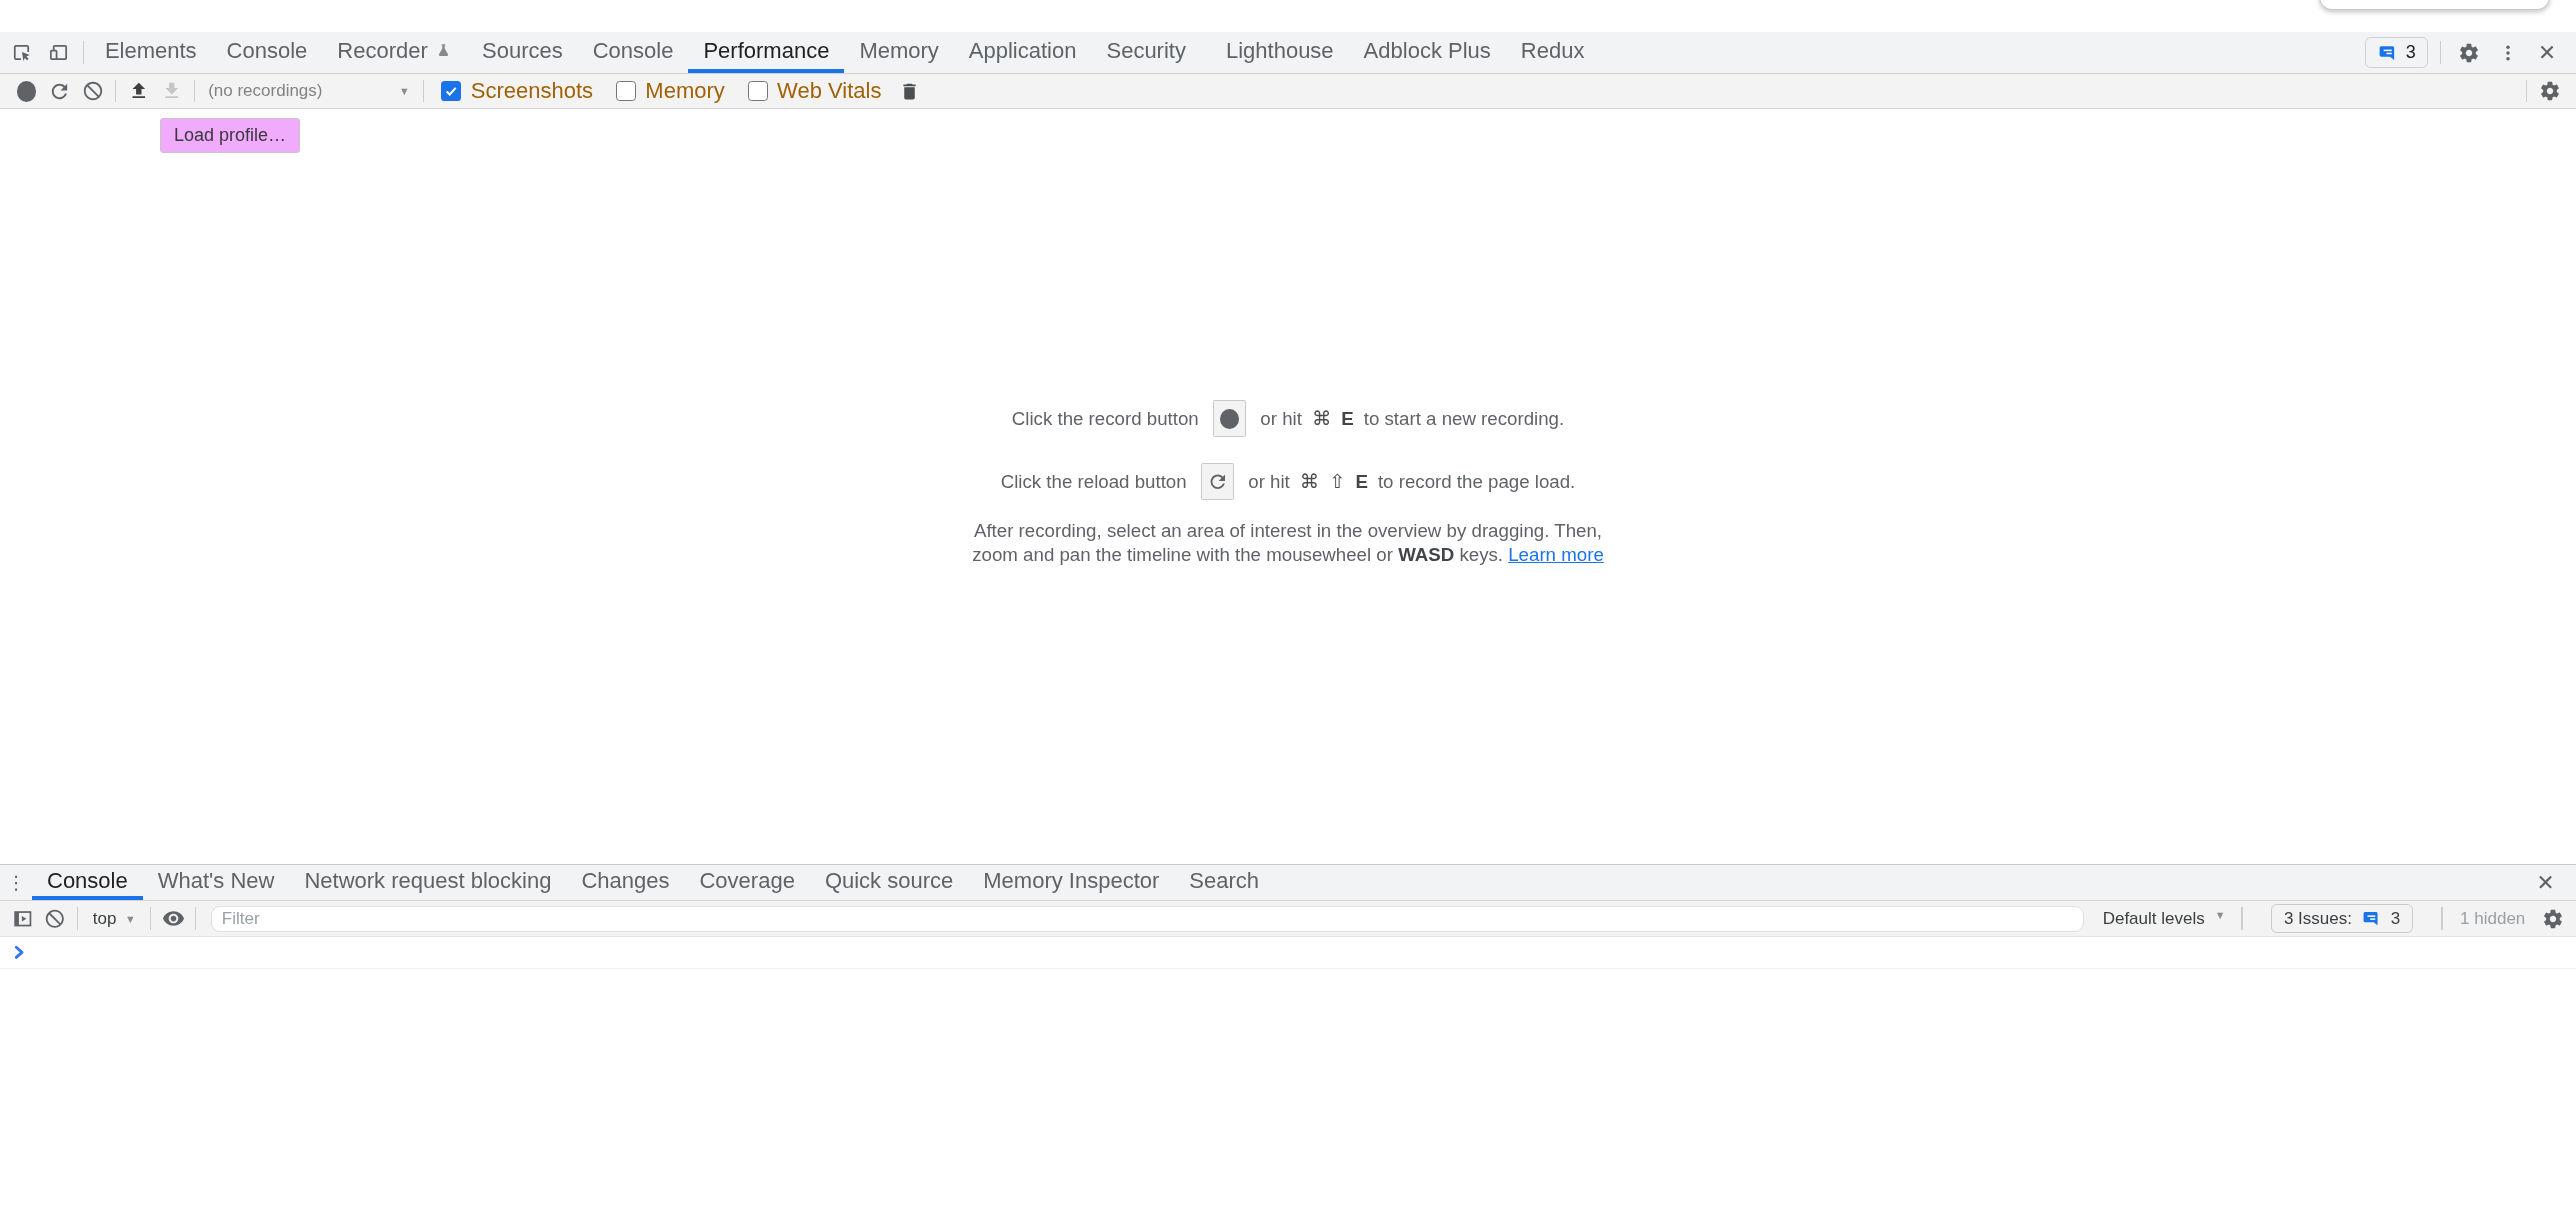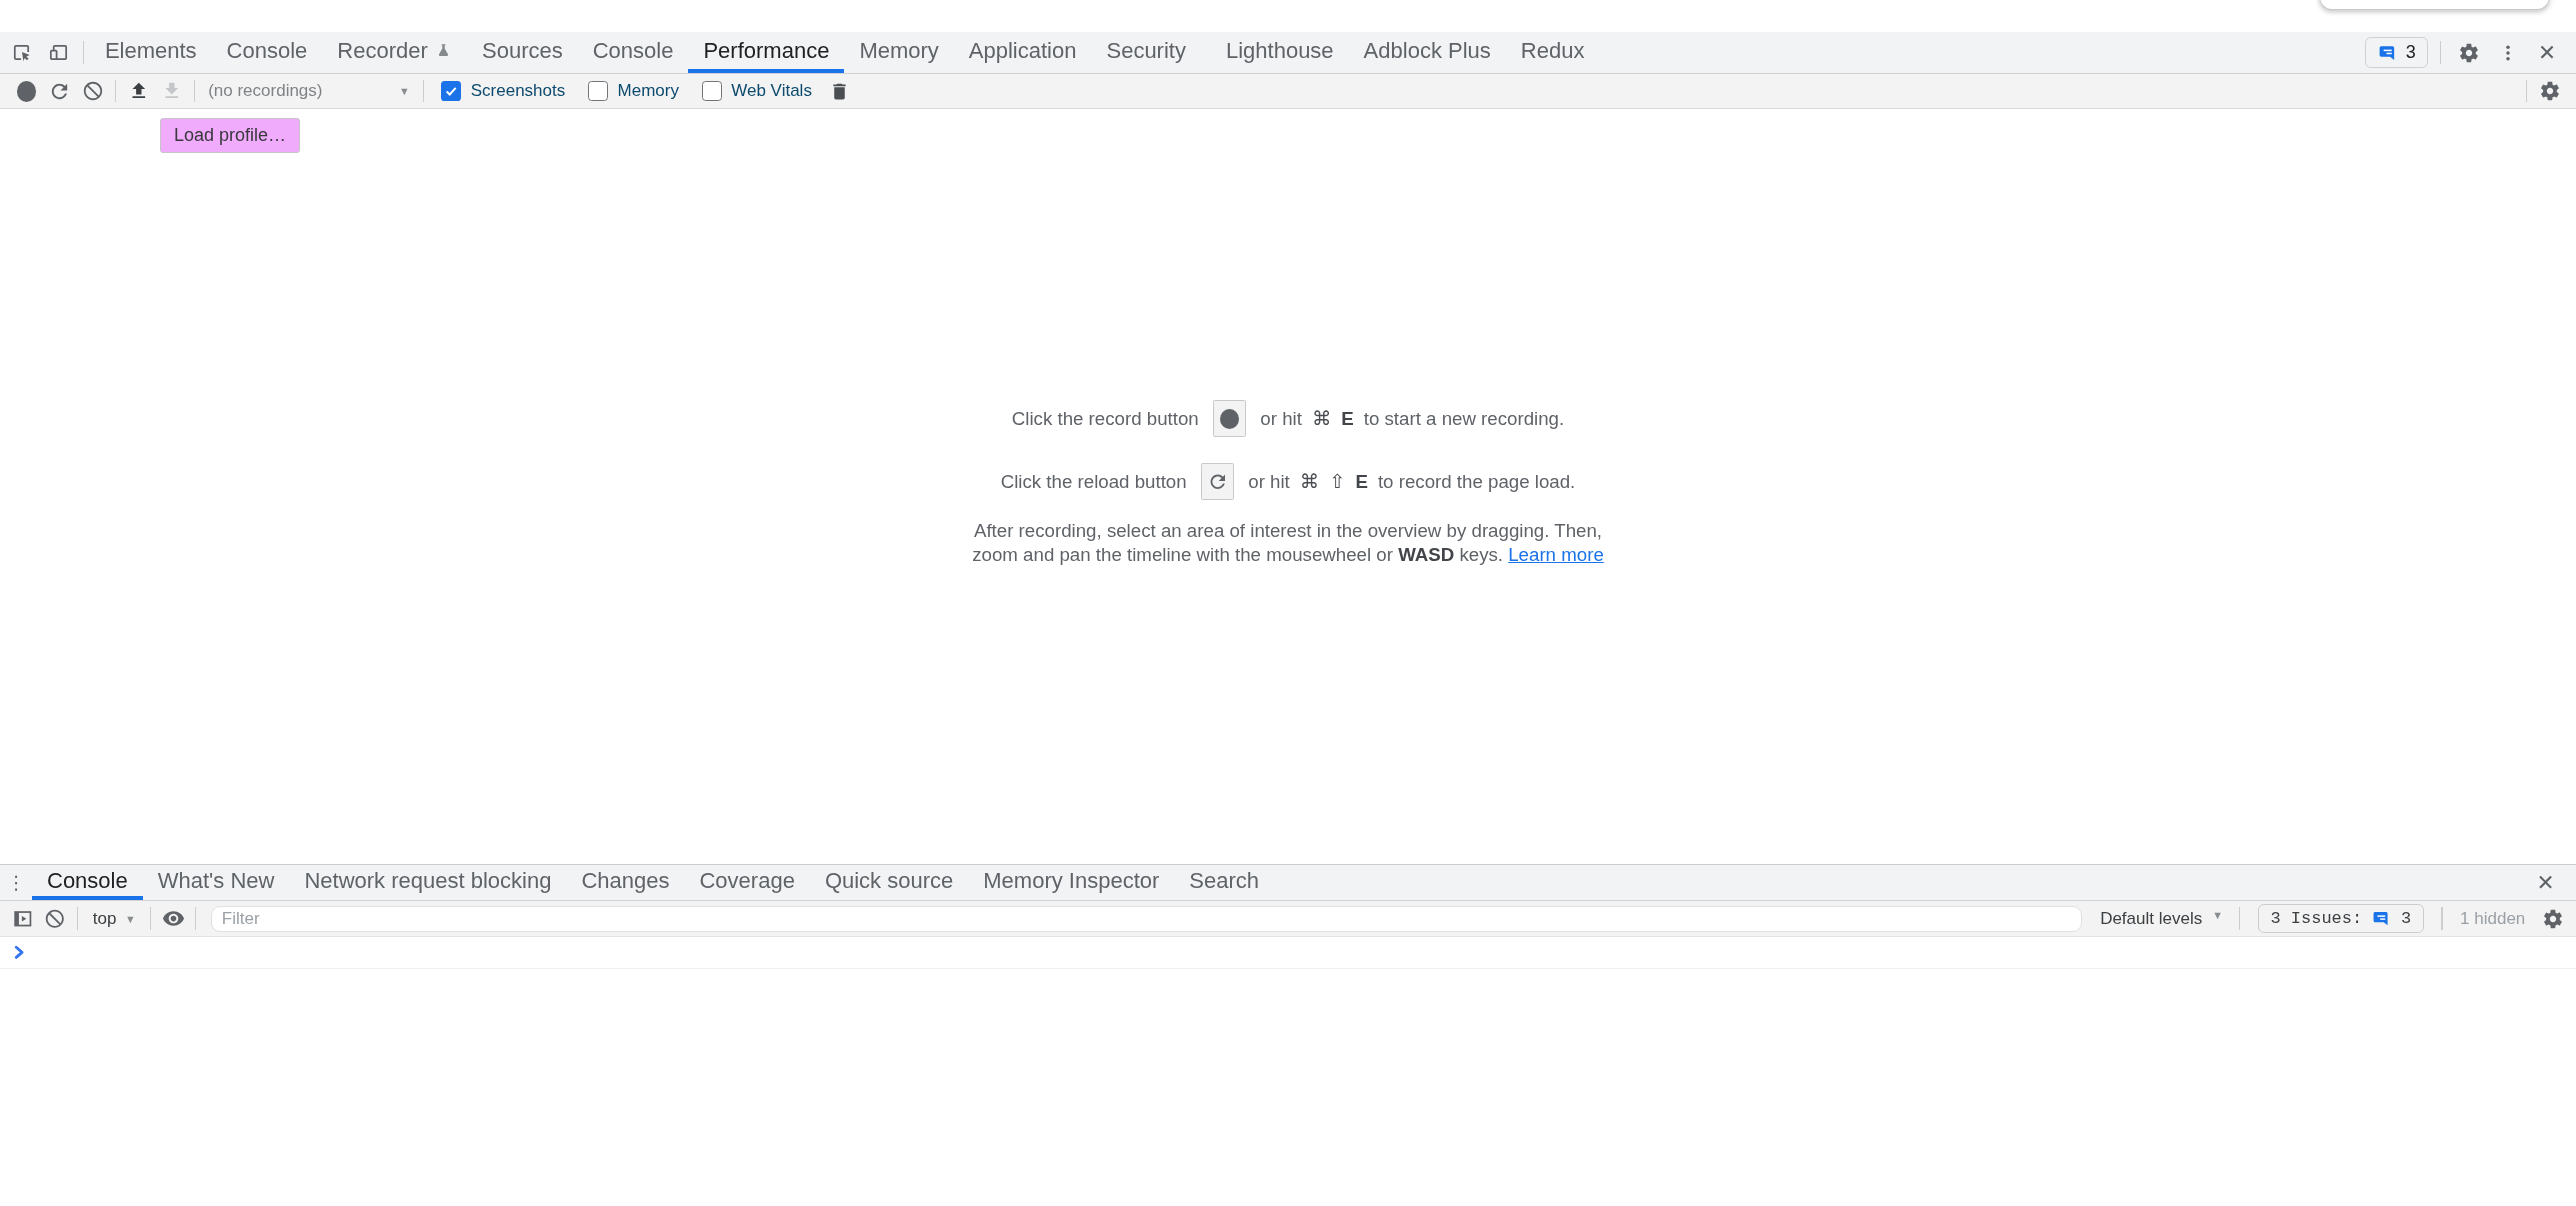--- a/index.html
+++ b/index.html
@@ -33,21 +33,21 @@
                   display:flex; align-items:center; padding:0 10px; }
   .pt-btn { width:33px; height:30px; display:flex; align-items:center; justify-content:center; cursor:pointer; }
   .record-dot { width:19.4px; height:21px; border-radius:50%; background:#5f6368; }
   .recordings-select { display:flex; align-items:center; width:216px; padding:0 7.2px; cursor:pointer; }
   .recordings-select .sel-label { font-size:17px; color:#808386; flex:1; }
   .dd-arrow { font-size:10.8px; color:#8a8d90; }
   .chk-group { display:flex; align-items:center; gap:9.3px; margin:0 11.5px; cursor:pointer; }
   .chk { width:20px; height:20px; border-radius:3.6px; flex:0 0 auto; }
   .chk.checked { background:#1a73e8; display:flex; align-items:center; justify-content:center; }
   .chk.unchecked { background:#fff; border:1.4px solid #70757a; }
-  .chk-label { font-size:17px; color:#0c4a6e; }
+  .chk-label { font-size:22px; color:#a16207; }
   .pt-right { margin-left:auto; display:flex; align-items:center; }
 
   
   .tooltip { position:absolute; left:160px; top:118px; background:#f0abfc;
              border:1.4px solid #c6c6c6; border-radius:2.9px; padding:5.8px 13px;
              font-size:18px; color:#38383d; z-index:5; }
 
   
   .main-content { position:relative; height:755px; background:#fff; }
   .empty-state { position:absolute; top:291px; left:0; right:0;
@@ -77,21 +77,21 @@
   .ct-btn { width:32px; height:30px; display:flex; align-items:center; justify-content:center; cursor:pointer; color:#5f6368; }
   .context-select { display:flex; align-items:center; gap:8.6px; padding:0 8.6px; cursor:pointer; }
   .context-select .sel-label { font-size:17px; color:#3c4043; }
   .filter-input { flex:1; height:26px; margin:0 8.6px; background:#fff; border:1.4px solid #e0e0e0;
                   border-radius:9px; font-size:17px; color:#202124; padding:0 10px;
                   font-family:"Liberation Sans", sans-serif; }
   .filter-input::placeholder { color:#9aa0a6; }
   .levels-select { display:flex; gap:10px; padding:0 10px; cursor:pointer; }
   .levels-select .sel-label { font-size:17px; color:#3c4043; }
   .issues-btn { display:flex; align-items:center; gap:10px; border:1.4px solid #c9cccf;
-                border-radius:5.8px; padding:3.6px 11.5px; margin:0 12px; cursor:pointer; background:transparent;font-family:Liberation Mono, monospace; }
+                border-radius:5.8px; padding:3.6px 11.5px; margin:0 23px; cursor:pointer; background:transparent; }
   .issues-btn .lbl { font-size:17px; color:#3c4043; }
   .hidden-count { font-size:17px; color:#9aa0a6; margin:0 11.5px; }
 
   
   .console-body { background:#fff; height:265px; }
   .prompt-row { height:32px; display:flex; align-items:center; padding-left:10px;
                 border-bottom:1.4px solid #f0f0f0; }
 
   svg { display:block; }
 </style>

